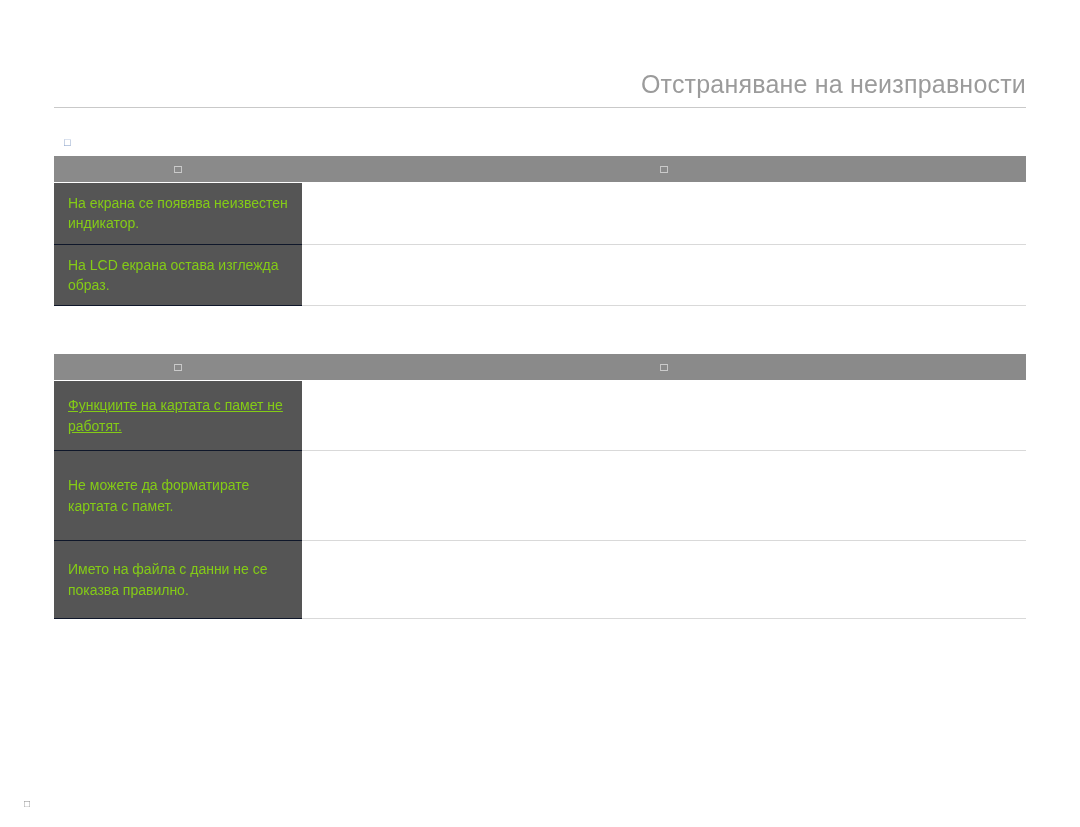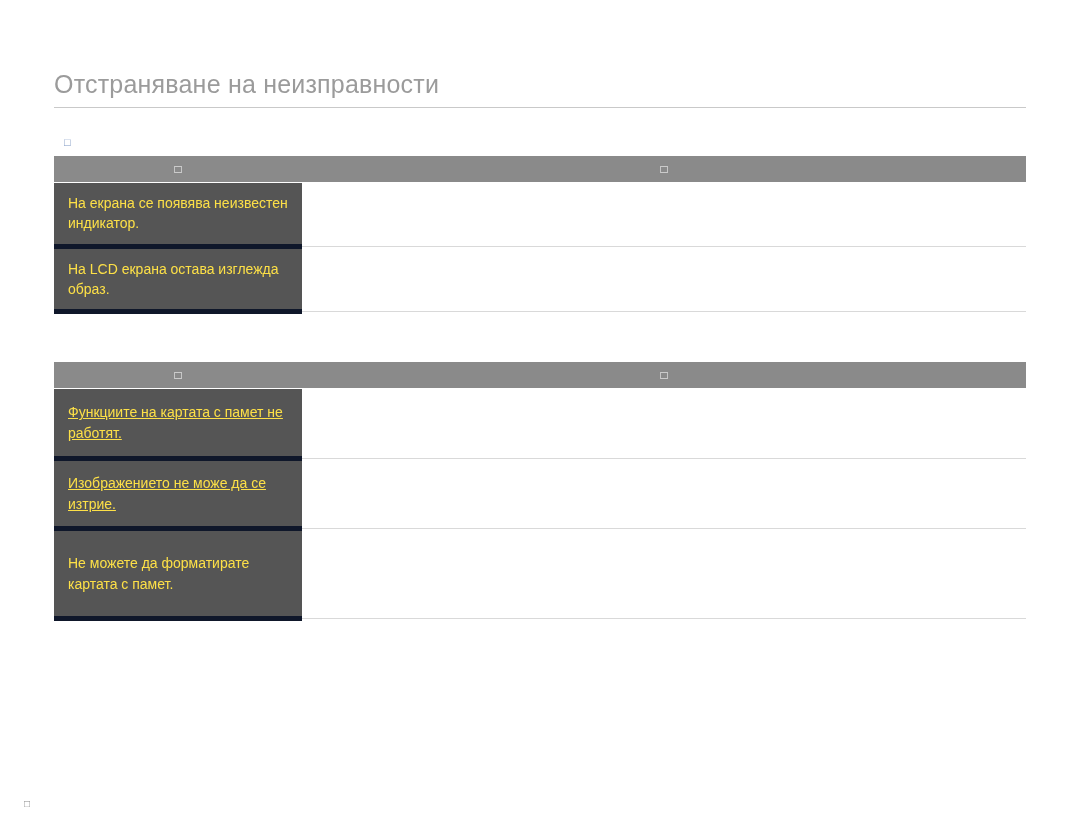--- a/index.html
+++ b/index.html
@@ -9,20 +9,21 @@
     height: 827px;
     position: relative;
     padding: 70px 54px 20px 54px;
   }
   .title-wrap {
     border-bottom: 1px solid #c9c9c9;
     padding-bottom: 8px;
     margin-bottom: 28px;
   }
   .title {
+    text-align: right;
     font-size: 25px;
     font-weight: 400;
     color: #9b9b9b;
     letter-spacing: 0.2px;
   }
   .section-label {
     font-size: 11px;
     color: #7f99c4;
     margin: 0 0 6px 10px;
     height: 14px;
@@ -47,22 +48,22 @@
   }
   tbody td {
     font-size: 14px;
     line-height: 1.45;
     vertical-align: middle;
     padding: 10px 14px;
     border-bottom: 1px solid #d9d9d9;
   }
   tbody td.symptom {
     background: #555555;
-    color: #fde047;
-    border-bottom: 5px solid #0f172a;
+    color: #84cc16;
+    border-bottom: 1px solid #0f172a;
   }
   tbody td.remedy {
     background: #ffffff;
     color: #333333;
   }
   .tall1 { height: 70px; text-decoration: underline; }
   .tall2 { height: 90px; }
   .tall3 { height: 78px; }
   .page-num {
     position: absolute;
@@ -116,24 +117,24 @@
         <th>□</th>
         <th>□</th>
       </tr>
     </thead>
     <tbody>
       <tr>
         <td class="symptom tall1">Функциите на картата с памет не работят.</td>
         <td class="remedy tall1"></td>
       </tr>
       <tr>
-        <td class="symptom tall1">Изображението не може да се изтрие.</td>
-        <td class="remedy tall1"></td>
+        <td class="symptom tall2">Не можете да форматирате картата с памет.</td>
+        <td class="remedy tall2"></td>
       </tr>
       <tr>
-        <td class="symptom tall2">Не можете да форматирате картата с памет.</td>
-        <td class="remedy tall2"></td>
+        <td class="symptom tall3">Името на файла с данни не се показва правилно.</td>
+        <td class="remedy tall3"></td>
       </tr>
     </tbody>
   </table>
 
   <div class="page-num">□</div>
 </div>
 
 </body></html>

